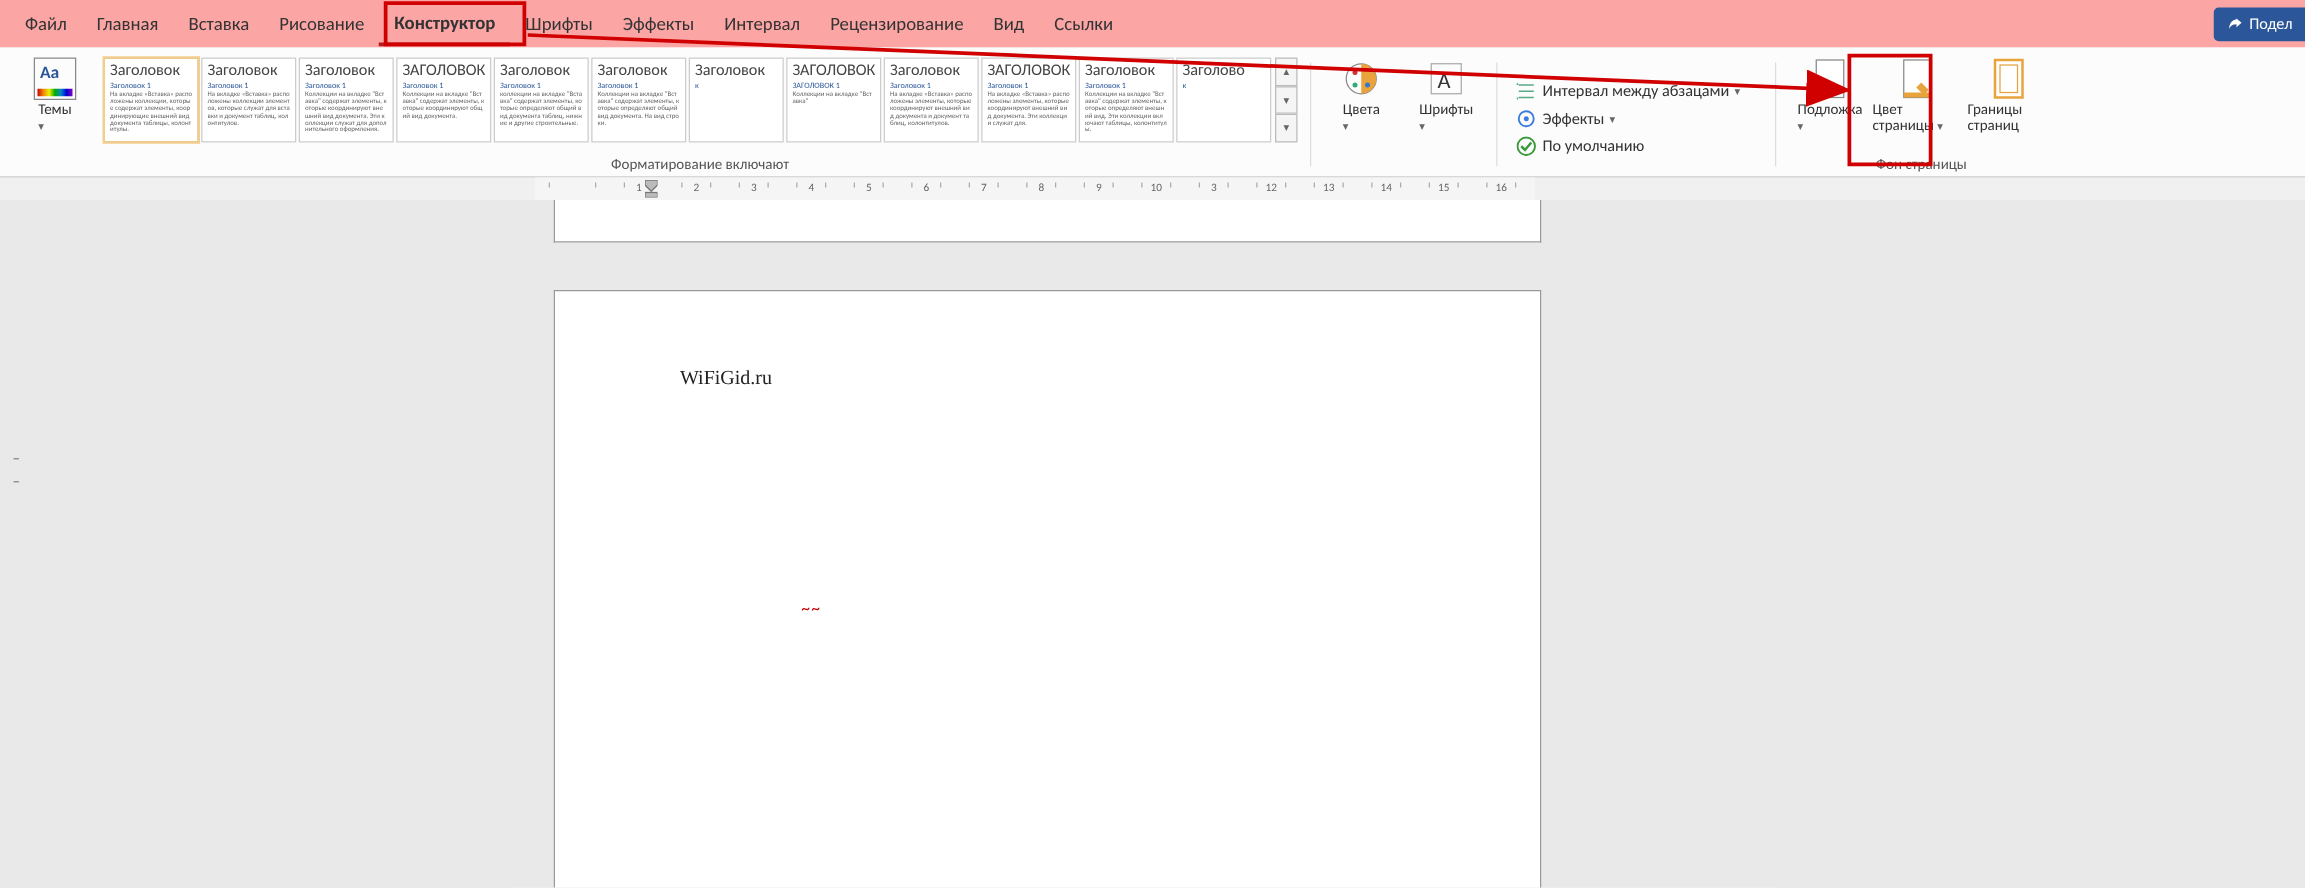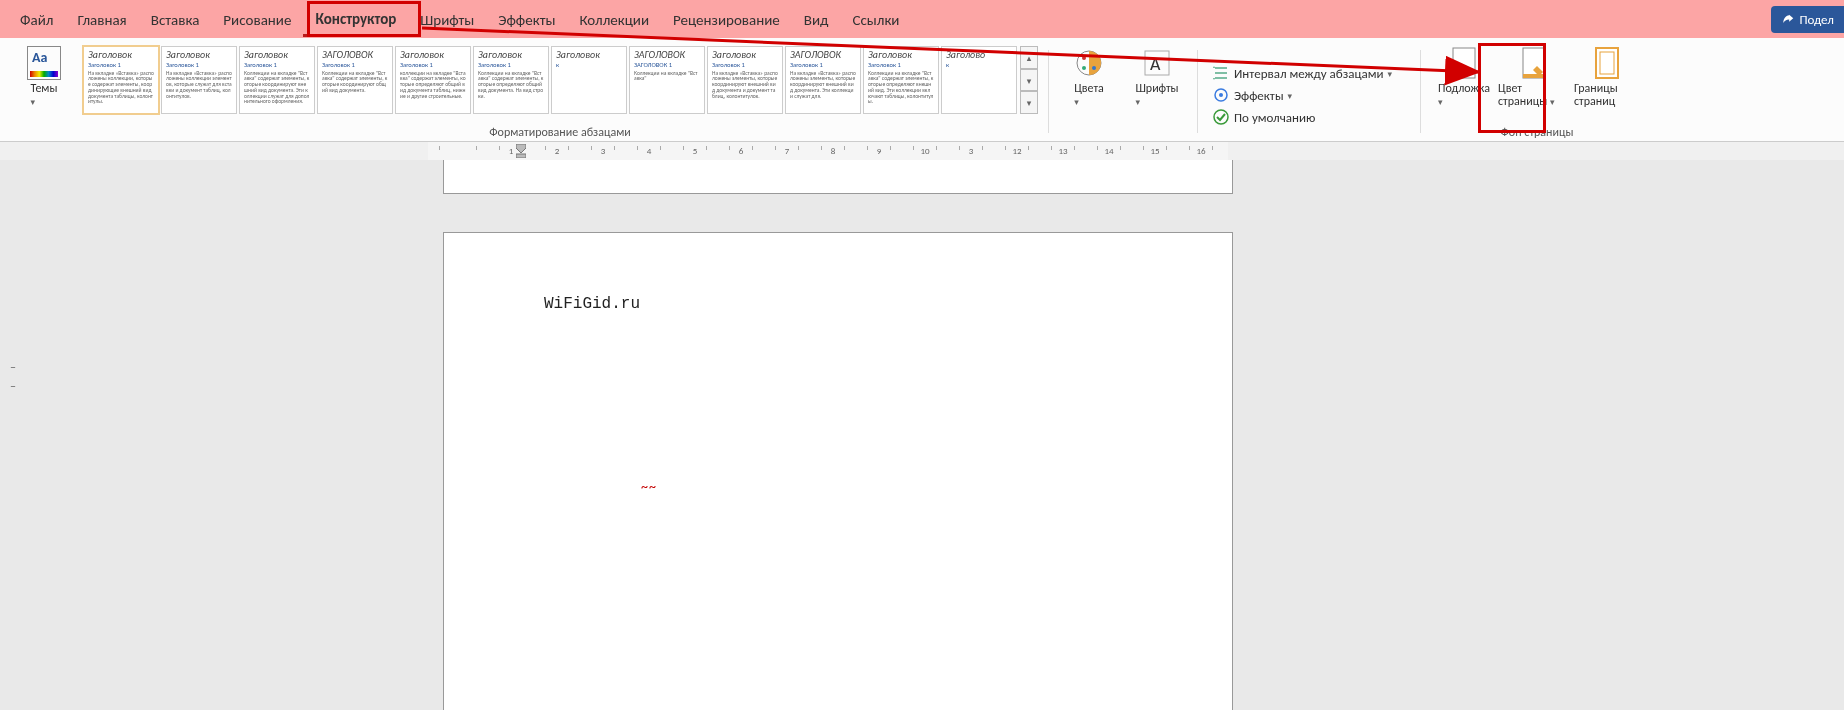--- a/index.html
+++ b/index.html
@@ -25,21 +25,21 @@
 
 
 .theme-ico { width:34px; height:34px; border:1px solid #888; position:relative; }
 .theme-ico::before { content:"Aа"; position:absolute; top:2px; left:4px; font-size:14px; color:#2b579a; font-weight:bold; }
 .theme-ico .bar { position:absolute; bottom:2px; left:2px; right:2px; height:6px; background:linear-gradient(90deg,#c00,#e80,#ee0,#0a0,#08c,#00c,#80c); }
 
 
 .gallery { display:flex; position:relative; }
 .thumb { width:76px; height:68px; border:1px solid #ccc; margin:0 1px; background:#fff; padding:3px 4px; display:flex; flex-direction:column; overflow:hidden; }
 .thumb.sel { border:1px solid #d9a85a; outline:2px solid #f1cd8f; outline-offset:-1px; }
-.thumb .t1 { font-size:10px; font-weight:normal; color:#444; line-height:1; margin-bottom:2px;font-style:italic; }
+.thumb .t1 { font-size:13px; font-weight:normal; color:#444; line-height:1; margin-bottom:2px; }
 .thumb .t2 { font-size:6.5px; color:#2b579a; line-height:1; margin-bottom:2px; }
 .thumb .t3 { font-size:5.5px; color:#666; line-height:1.05; word-break:break-all; }
 .gal-scroll { width:18px; display:flex; flex-direction:column; margin-left:2px; }
 .gal-scroll div { flex:1; border:1px solid #bbb; background:#f5f5f5; display:flex; align-items:center; justify-content:center; font-size:9px; color:#666; }
 
 
 .rowbtn { display:flex; align-items:center; font-size:13px; color:#333; padding:2px 4px; gap:4px; }
 .rowbtn .ic { width:18px; height:18px; display:flex; align-items:center; justify-content:center; }
 
 
@@ -48,42 +48,42 @@
 .ruler .num { width:46px; text-align:center; line-height:18px; position:relative; }
 .ruler .num::before, .ruler .num::after { content:""; position:absolute; top:4px; width:1px; height:4px; background:#aaa; }
 .ruler .num::before { left:11px; } .ruler .num::after { right:11px; }
 .ruler .indent { position:absolute; top:2px; left:88px; width:10px; height:12px; }
 .ruler .indent svg { display:block; }
 
 
 .docwrap { position:absolute; top:160px; left:0; right:0; bottom:0; background:#e9e9e9; }
 .sheet-top { position:absolute; left:443px; top:0; width:790px; height:34px; background:#fff; border:1px solid #999; border-top:none; }
 .sheet { position:absolute; left:443px; top:72px; width:790px; height:500px; background:#fff; border:1px solid #999; padding:60px 100px; }
-.sheet .txt { font-family:Liberation Mono, monospace; font-size:16px; color:#222; }
+.sheet .txt { font-family:Liberation Serif, serif; font-size:16px; color:#222; }
 .sq { position:absolute; top:318px; left:641px; font-size:14px; color:#c40000; letter-spacing:1px; pointer-events:none; }
 .ticks { position:absolute; top:198px; left:10px; font-size:12px; color:#666; line-height:1.6; }
 
 
 .arrow-svg { position:absolute; top:24px; left:422px; width:1064px; height:80px; z-index:60; pointer-events:none; }
 
 
 .page-ico svg,.color-ico svg,.font-ico svg { display:block; }
 </style>
 </head>
 <body>
 
 <div class="menubar">
   <div class="tab">Файл</div>
   <div class="tab">Главная</div>
   <div class="tab">Вставка</div>
   <div class="tab">Рисование</div>
   <div class="tab active">Конструктор</div>
   <div class="tab">Шрифты</div>
   <div class="tab">Эффекты</div>
-  <div class="tab">Коллекции</div>
+  <div class="tab">Интервал</div>
   <div class="tab">Рецензирование</div>
   <div class="tab">Вид</div>
   <div class="tab">Ссылки</div>
   <div class="share-btn">
     <svg width="14" height="14" viewBox="0 0 24 24">
         <path fill="#fff" d="M14 3l7 6-7 6v-4c-5 0-8 2-10 6 0-7 4-12 10-13V3z"></path>
       </svg>
     <span>Подел</span>
   </div>
 </div>
@@ -166,21 +166,21 @@
             <div class="t2">к</div>
             <div class="t3"></div>
           </div>
         </div>
       <div class="gal-scroll">
         <div>▴</div>
         <div>▾</div>
         <div>▾</div>
       </div>
     </div>
-    <div class="group-label">Форматирование абзацами</div>
+    <div class="group-label">Форматирование включают</div>
   </div>
 
   <div class="sep"></div>
 
   <div class="ribgroup">
     <div class="bigbtn">
       <div class="ico color-ico">
         <svg width="30" height="30" viewBox="0 0 30 30">
             <circle cx="15" cy="15" r="12" fill="none" stroke="#888"></circle>
             <path d="M15 3a12 12 0 0 1 0 24z" fill="#e8a33d"></path>

